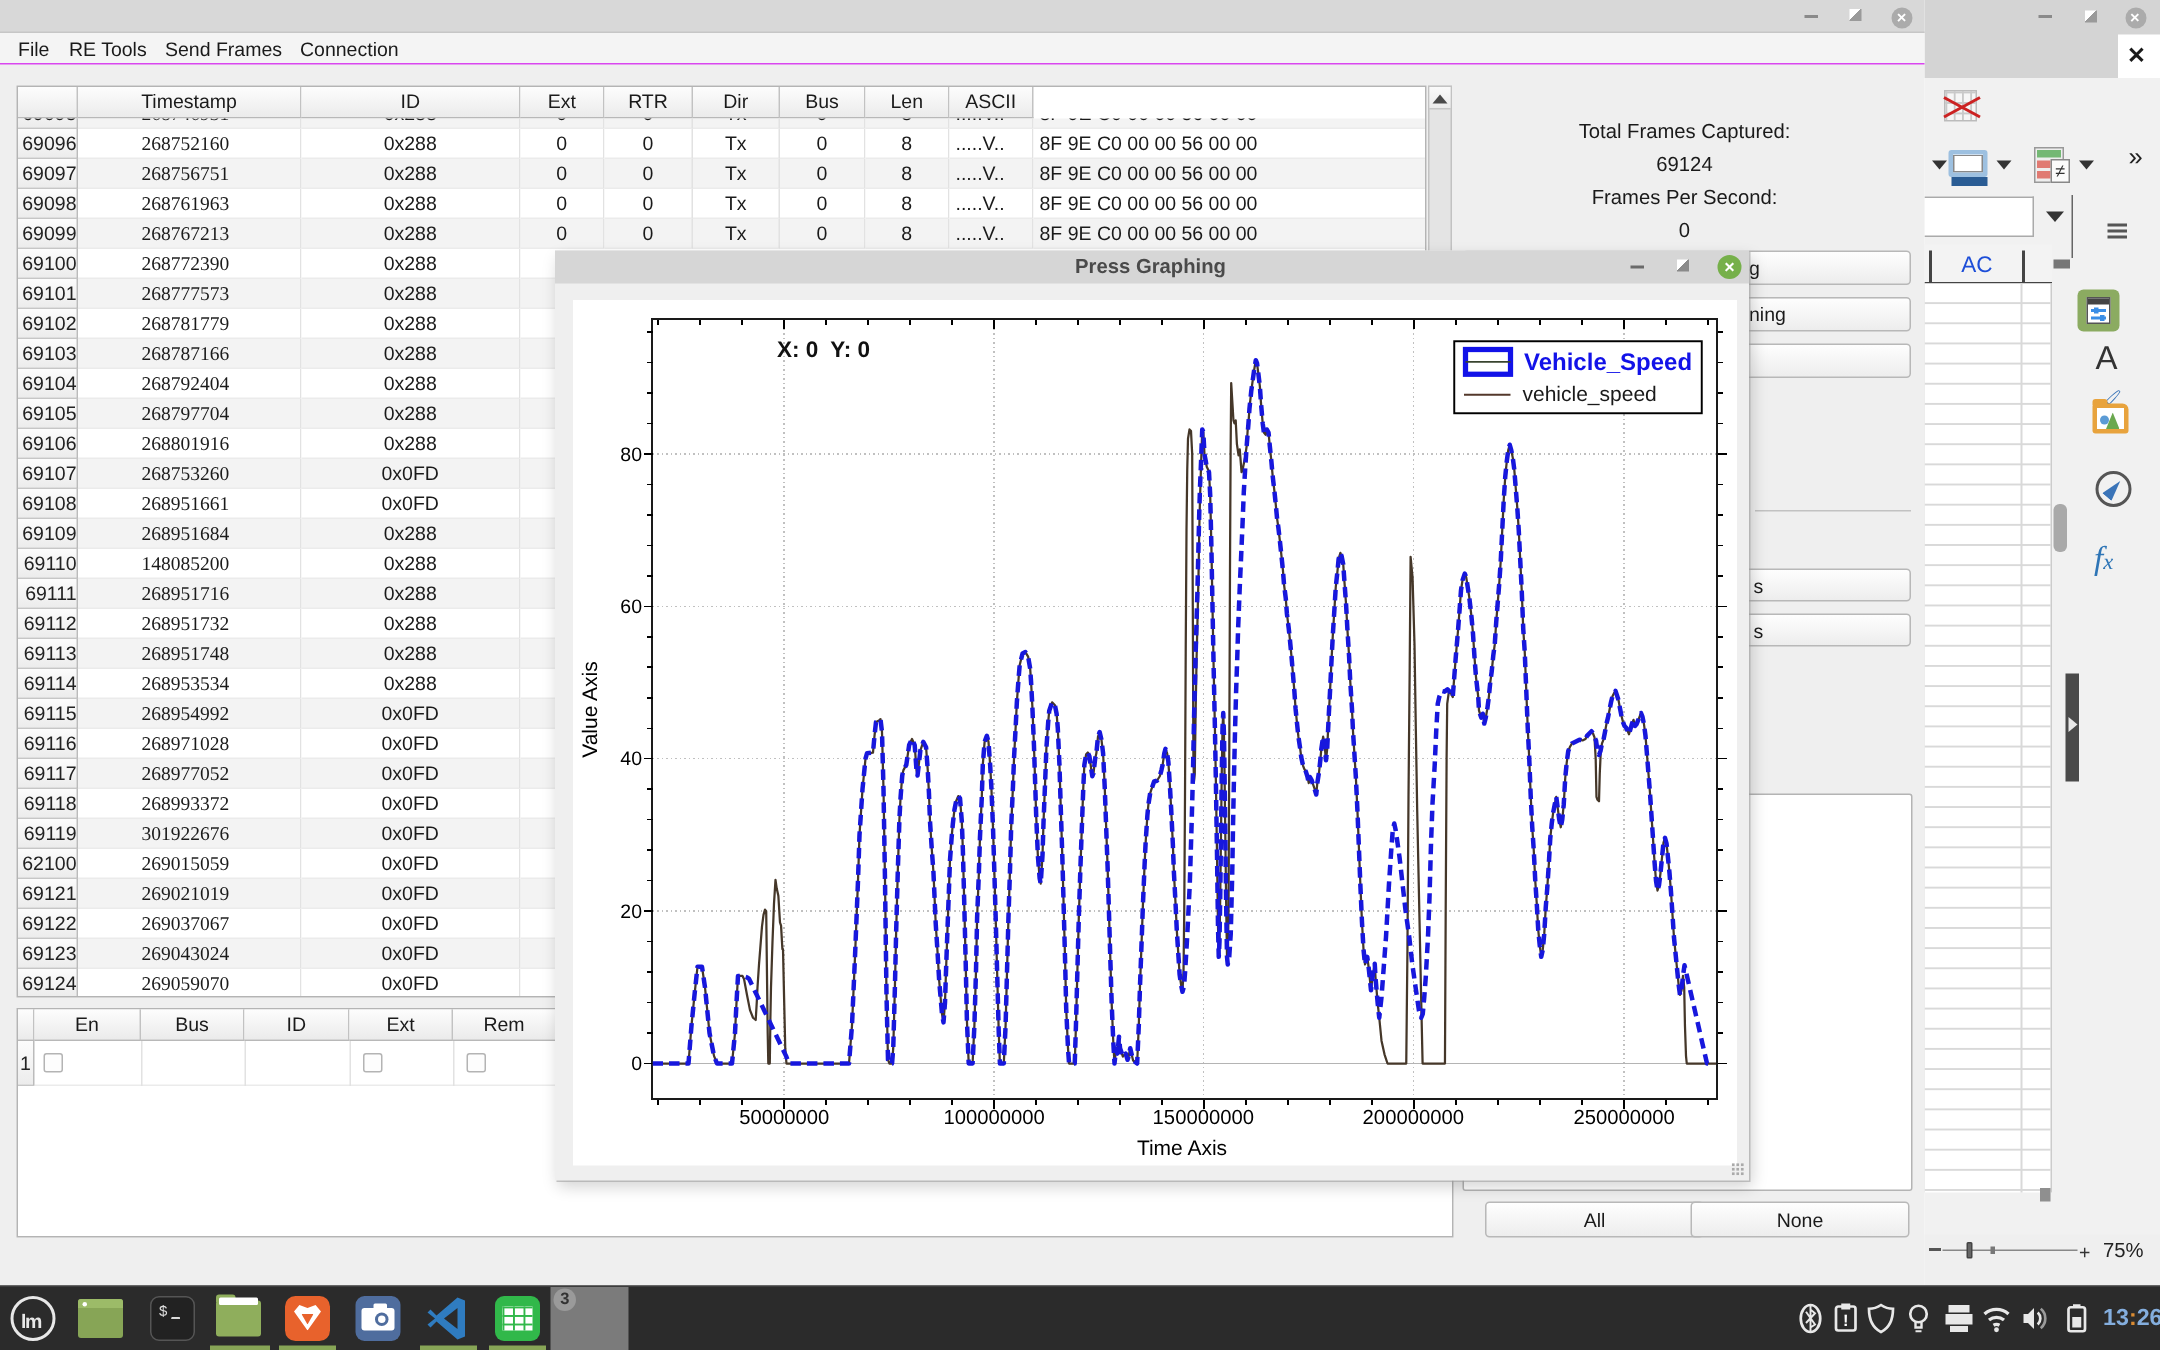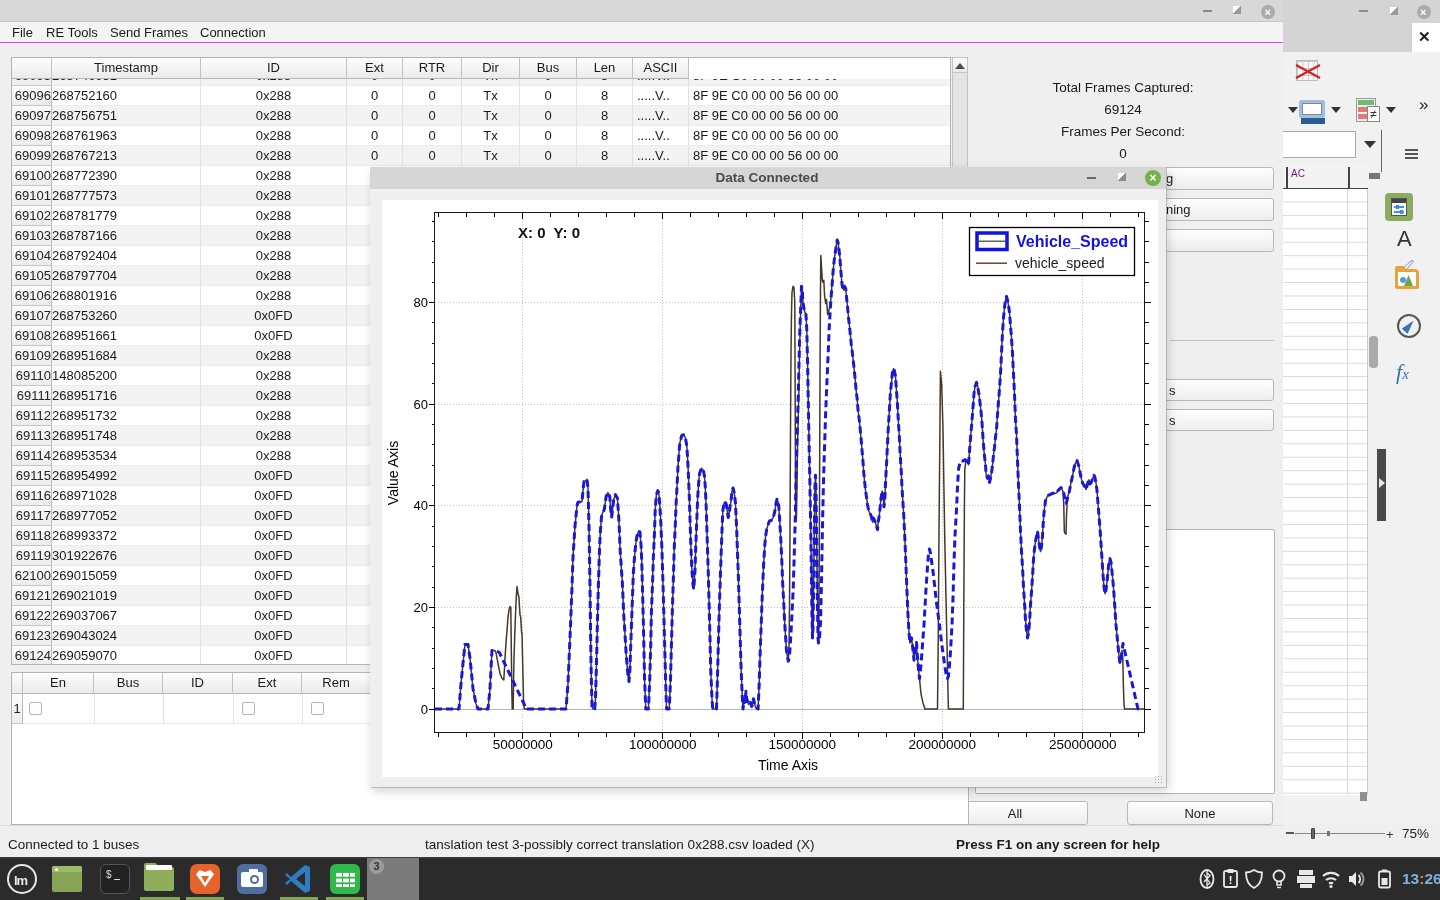--- a/index.html
+++ b/index.html
@@ -1,20 +1,20 @@
 <!DOCTYPE html>
 <html><head><meta charset="utf-8"><style>
 * { margin:0; padding:0; box-sizing:border-box; }
 html,body { width:1440px; height:900px; overflow:hidden; font-family:"Liberation Sans",sans-serif; }
 .abs { position:absolute; }
 .c { position:absolute; top:0; height:20px; line-height:19px; font-size:13px; color:#1a1a1a;
      border-right:1px solid #e2e2e2; border-bottom:1px solid #ebebeb; overflow:hidden; white-space:nowrap; }
 .c.num { background:linear-gradient(#fcfcfc,#ececec); border-right:1px solid #bbb; border-bottom:1px solid #c6c6c6;
      text-align:right; padding-right:0; color:#222; }
-.c.r { text-align:left; padding-right:5px; }
+.c.r { text-align:center; padding-right:5px;font-family:Liberation Serif, serif; }
 .c.m { text-align:center; }
 .trow { position:absolute; left:0; width:938px; height:20px; }
 .hcell { position:absolute; top:0; height:21px; line-height:20px; font-size:13px; color:#1a1a1a; text-align:center;
      background:linear-gradient(#fdfdfd,#ebebeb); border-right:1px solid #c2c2c2; border-bottom:1px solid #b8b8b8; }
 .btn { position:absolute; background:linear-gradient(#fefefe,#ededed); border:1px solid #b8b8b8; border-radius:3px;
      font-size:13px; color:#1a1a1a; text-align:center; }
 .fhead { position:absolute; top:0; height:21px; line-height:20px; font-size:13px; color:#1a1a1a; text-align:center;
      background:linear-gradient(#fdfdfd,#ebebeb); border-right:1px solid #c2c2c2; border-bottom:1px solid #b8b8b8; }
 .cb { position:absolute; width:13px; height:13px; background:#fdfdfd; border:1px solid #b4b4b4; border-radius:2px; }
 </style></head>
@@ -47,21 +47,21 @@
   <div class="abs" style="left:75px;top:114px;width:12px;height:5px;background:#e07a72"></div>
   <div class="abs" style="left:84px;top:106px;width:13px;height:16px;background:#fbfbfb;border:1px solid #888;font-size:12px;line-height:15px;text-align:center;color:#333">≠</div>
   <div class="abs" style="left:103px;top:107px;width:0;height:0;border-left:5px solid transparent;border-right:5px solid transparent;border-top:6px solid #333"></div>
   <div class="abs" style="left:136px;top:95px;width:22px;height:20px;color:#222;font-size:17px">»</div>
 
   <div class="abs" style="left:0;top:131px;width:73px;height:27px;background:#fff;border:1px solid #aaa;border-left:none"></div>
   <div class="abs" style="left:81px;top:141px;width:0;height:0;border-left:6px solid transparent;border-right:6px solid transparent;border-top:7px solid #333"></div>
   <div class="abs" style="left:98px;top:130px;width:1px;height:42px;background:#666"></div>
 
   <div class="abs" style="left:0;top:163px;width:85px;height:26px;background:#f3f3f3;border-bottom:1px solid #444">
-    <div class="abs" style="left:8px;top:5px;width:54px;height:20px;text-align:left;font-size:10px;color:#701a75">AC</div>
+    <div class="abs" style="left:8px;top:5px;width:54px;height:20px;text-align:center;font-size:15px;color:#1d4ed8">AC</div>
     <div class="abs" style="left:3px;top:4px;width:1.5px;height:21px;background:#444"></div>
     <div class="abs" style="left:65px;top:4px;width:1.5px;height:21px;background:#444"></div>
   </div>
 
   <div class="abs" style="left:0;top:189px;width:85px;height:606px;background:#fff;
        background-image:linear-gradient(#d9d9d9 1px,transparent 1px),linear-gradient(90deg,#d9d9d9 1px,transparent 1px);
        background-size:65px 13.45px;background-position:-1px -1px;border-right:1px solid #ccc"></div>
 
   <div class="abs" style="left:85px;top:189px;width:12px;height:606px;background:#f1f1f1"></div>
   <div class="abs" style="left:86px;top:173px;width:11px;height:6px;background:#777"></div>
@@ -360,21 +360,21 @@
 
   <div class="btn" style="left:975px;top:167px;width:299px;height:23px;line-height:22px;padding-left:190px;text-align:left">g</div>
   <div class="btn" style="left:975px;top:198px;width:299px;height:23px;line-height:22px;padding-left:190px;text-align:left">ning</div>
   <div class="btn" style="left:975px;top:229px;width:299px;height:23px"></div>
   <div class="abs" style="left:1170px;top:340px;width:104px;height:1px;background:#c2c2c2"></div>
   <div class="btn" style="left:975px;top:379px;width:299px;height:22px;line-height:21px;padding-left:193px;text-align:left">s</div>
   <div class="btn" style="left:975px;top:409px;width:299px;height:22px;line-height:21px;padding-left:193px;text-align:left">s</div>
 
   <div class="abs" style="left:975px;top:529px;width:300px;height:265px;background:#fff;border:1px solid #b4b4b4;border-radius:2px"></div>
 
-  <div class="btn" style="left:942px;top:801px;width:146px;height:24px;line-height:23px">All</div>
+  <div class="btn" style="left:990px;top:801px;width:146px;height:24px;line-height:23px">All</div>
   <div class="btn" style="left:1127px;top:801px;width:146px;height:24px;line-height:23px">None</div>
 
   <div class="abs" style="left:11px;top:672px;width:958px;height:153px;border:1px solid #b4b4b4;background:#fff">
     <div class="fhead" style="left:0;width:11px"></div>
     <div class="fhead" style="left:11px;width:71px">En</div>
     <div class="fhead" style="left:82px;width:69px">Bus</div>
     <div class="fhead" style="left:151px;width:70px">ID</div>
     <div class="fhead" style="left:221px;width:69px">Ext</div>
     <div class="fhead" style="left:290px;width:69px">Rem</div>
     <div class="abs" style="left:0;top:21px;width:11px;height:30px;background:linear-gradient(#fcfcfc,#ececec);border-right:1px solid #bbb;border-bottom:1px solid #c6c6c6;font-size:13px;text-align:center;line-height:29px;color:#222">1</div>
@@ -382,30 +382,25 @@
     <div class="abs" style="left:82px;top:21px;width:1px;height:30px;background:#e2e2e2"></div>
     <div class="abs" style="left:151px;top:21px;width:1px;height:30px;background:#e2e2e2"></div>
     <div class="abs" style="left:221px;top:21px;width:1px;height:30px;background:#e2e2e2"></div>
     <div class="abs" style="left:290px;top:21px;width:1px;height:30px;background:#e2e2e2"></div>
     <div class="abs" style="left:359px;top:21px;width:1px;height:30px;background:#e2e2e2"></div>
     <div class="cb" style="left:17px;top:29px"></div>
     <div class="cb" style="left:230px;top:29px"></div>
     <div class="cb" style="left:299px;top:29px"></div>
   </div>
 
-  <div class="abs" style="left:0;top:825px;width:1283px;height:32px;background:#efefef;border-top:1px solid #d8d8d8">
-    <div class="abs" style="left:8px;top:11px;font-size:13.5px;color:#1a1a1a">Connected to 1 buses</div>
-    <div class="abs" style="left:425px;top:11px;font-size:13.5px;color:#1a1a1a">tanslation test 3-possibly correct translation 0x288.csv loaded (X)</div>
-    <div class="abs" style="left:956px;top:11px;font-size:13.5px;font-weight:bold;color:#1a1a1a">Press F1 on any screen for help</div>
-  </div>
 </div>
 
 <div class="abs" style="left:370px;top:167px;width:796px;height:620px;background:#efefef;box-shadow:1px 1px 0 rgba(160,160,160,0.6), 2px 4px 10px rgba(0,0,0,0.18)">
   <div class="abs" style="left:0;top:0;width:796px;height:22px;background:#d6d6d6">
-    <div class="abs" style="left:297px;top:3px;width:200px;text-align:center;font-size:13.5px;font-weight:bold;color:#4a4a4a">Data Connected</div>
+    <div class="abs" style="left:297px;top:3px;width:200px;text-align:center;font-size:13.5px;font-weight:bold;color:#4a4a4a">Press Graphing</div>
     <div class="abs" style="left:717px;top:10px;width:9px;height:2px;background:#6a6a6a"></div>
     <div class="abs" style="left:748px;top:6px;width:8px;height:8px;background:linear-gradient(135deg,#fff 45%,#8a8a8a 45%)"></div>
     <div class="abs" style="left:775px;top:3px;width:16px;height:16px;border-radius:50%;background:#76b04a"></div>
     <div class="abs" style="left:779.5px;top:4px;width:9px;height:13px;color:#fff;font-size:12px;font-weight:bold">×</div>
   </div>
   <div class="abs" style="left:12px;top:33px;width:776px;height:577px;background:#fff"></div>
 
   <div class="abs" style="right:3px;bottom:3px;width:9px;height:9px;background-image:radial-gradient(#aaa 1px,transparent 1px);background-size:3px 3px"></div>
 </div>
 <svg width="796" height="620" viewBox="370 167 796 620" class="abs" style="left:370px;top:167px">

